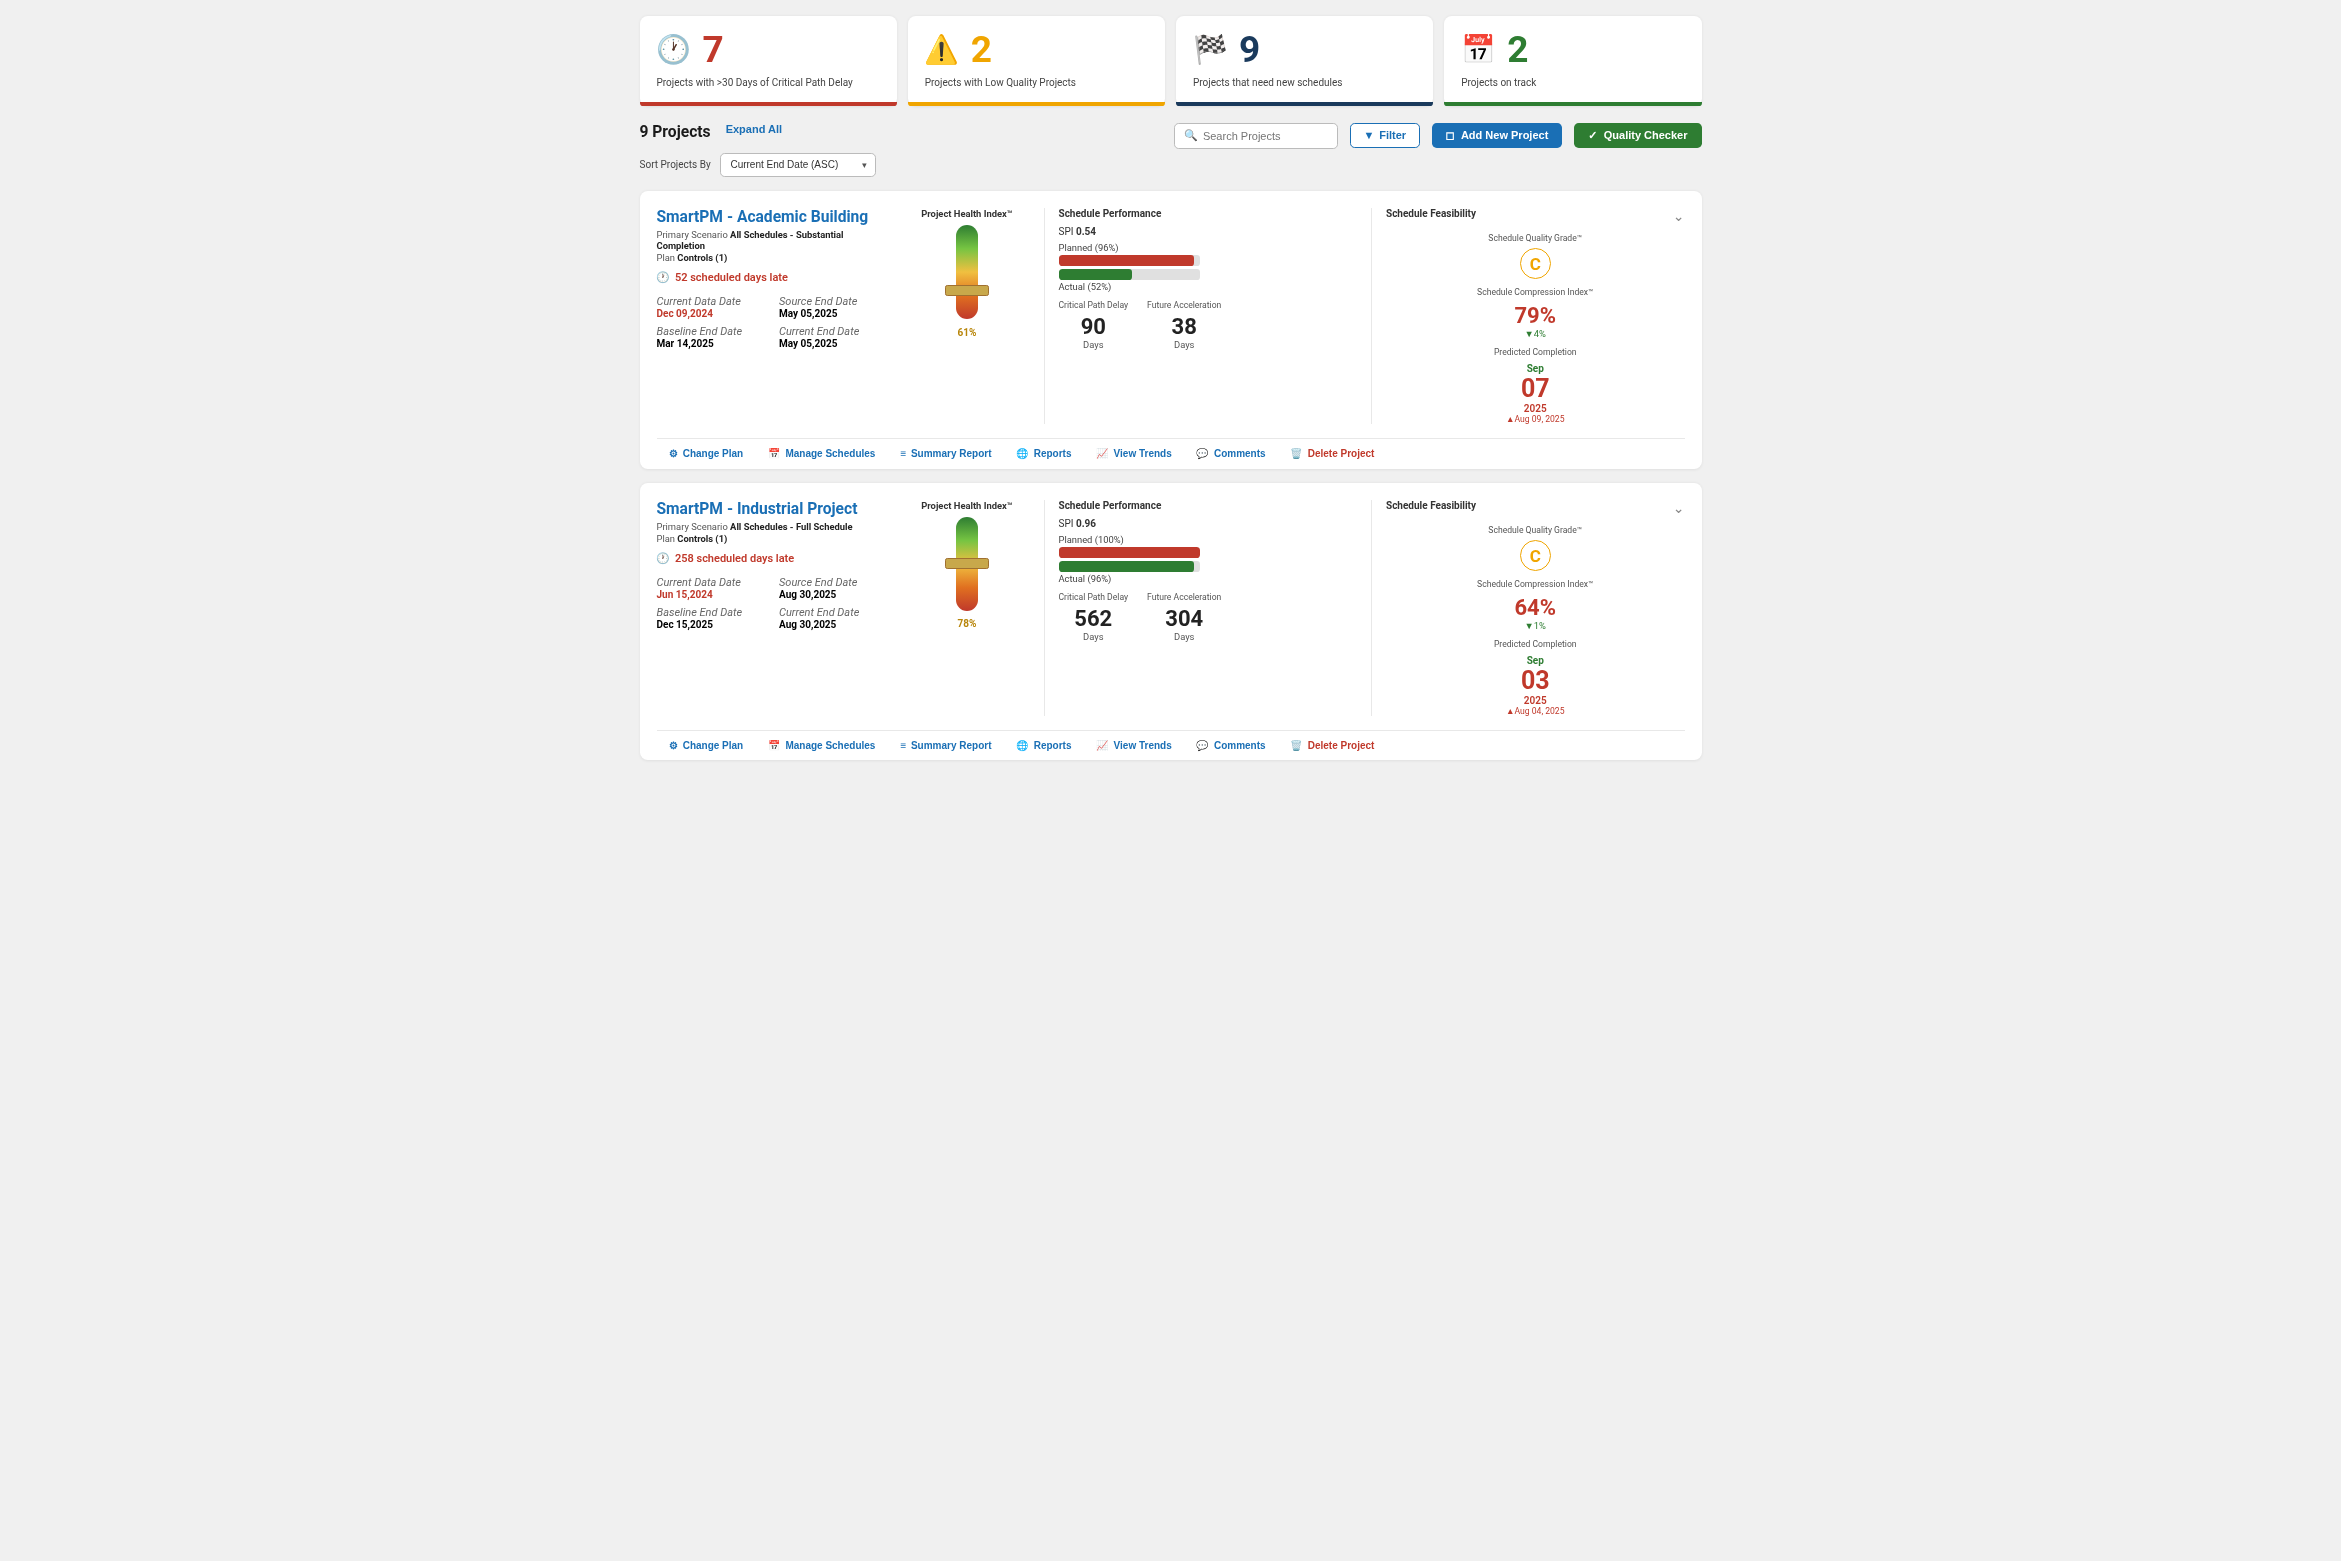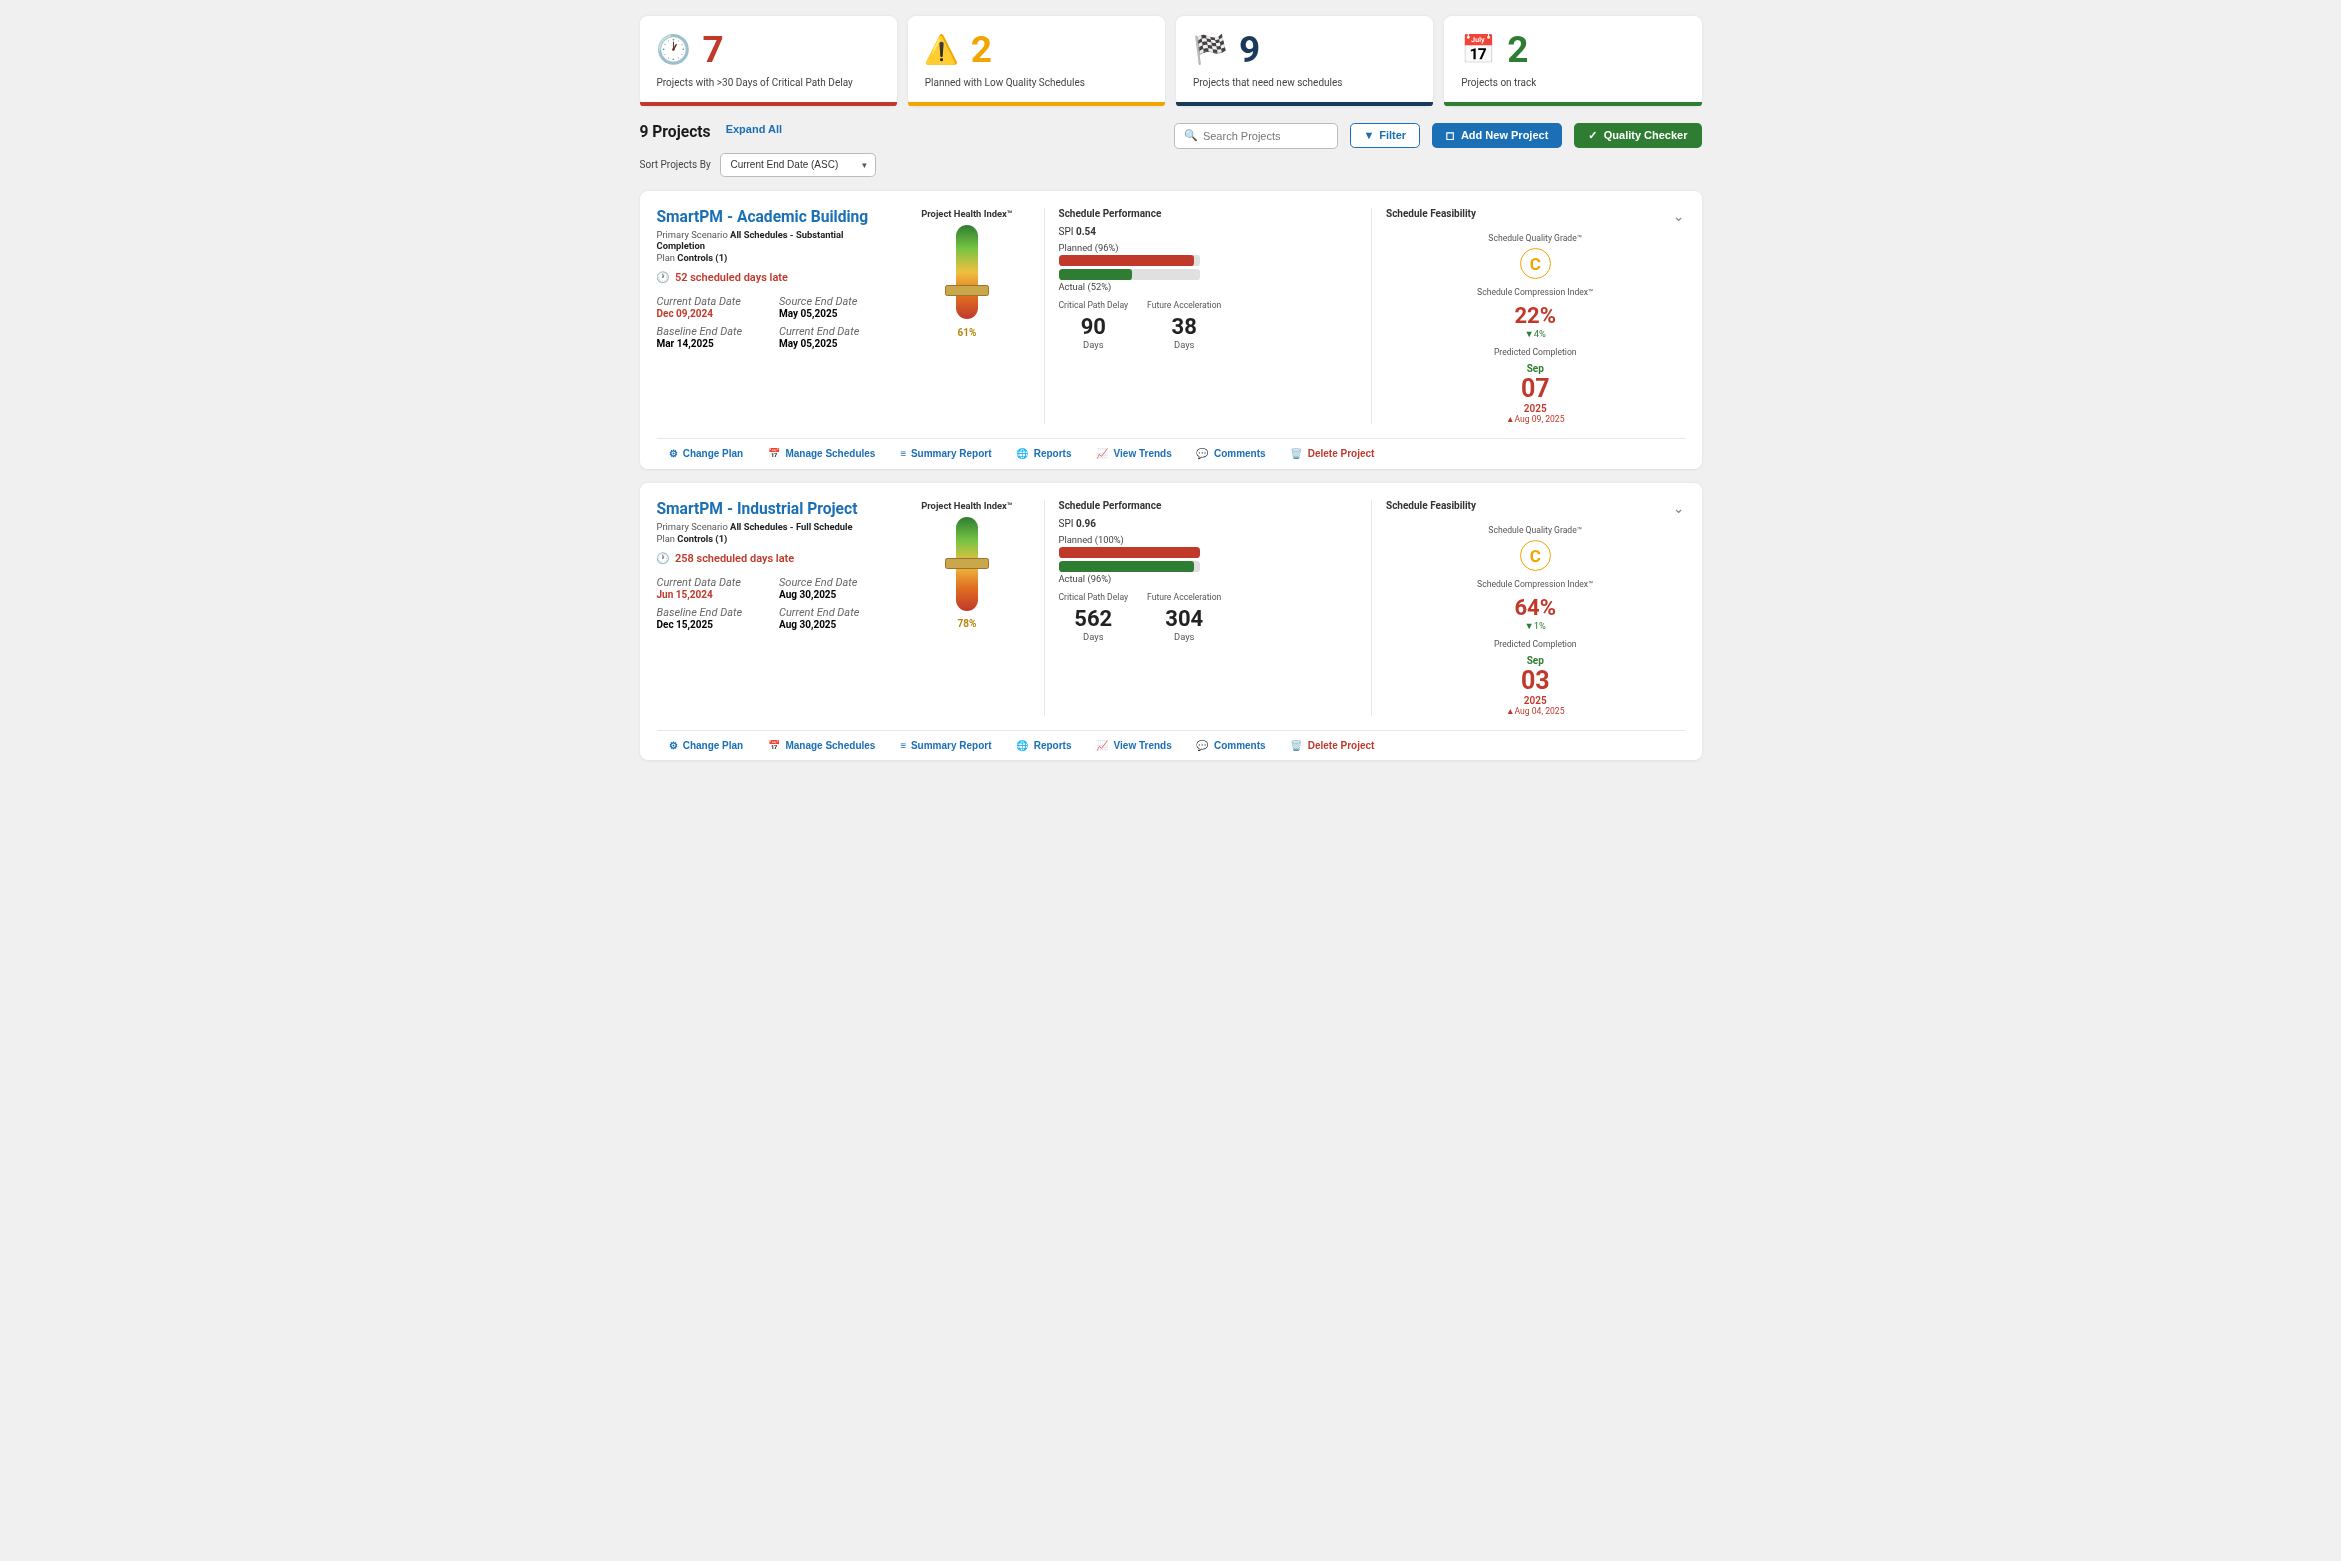--- a/index.html
+++ b/index.html
@@ -416,21 +416,21 @@
         <span class="card-number red">7</span>
       </div>
       <span class="card-label">Projects with &gt;30 Days of Critical Path Delay</span>
     </div>
 
     <div class="summary-card yellow">
       <div class="card-top">
         <span class="card-icon" style="color:#f0a500;">⚠️</span>
         <span class="card-number yellow">2</span>
       </div>
-      <span class="card-label">Planned with Low Quality Schedules</span>
+      <span class="card-label">Projects with Low Quality Projects</span>
     </div>
 
     <div class="summary-card blue">
       <div class="card-top">
         <span class="card-icon" style="color:#1a3a5c;">🏁</span>
         <span class="card-number blue">9</span>
       </div>
       <span class="card-label">Projects that need new schedules</span>
     </div>
 
@@ -557,21 +557,21 @@
             <div class="section-header">Schedule Feasibility</div>
             <span class="chevron-right">⌄</span>
           </div>
           <div class="feasibility-cols">
             <div class="feasibility-col">
               <div class="feasibility-col-label">Schedule Quality Grade™</div>
               <div class="grade-circle">C</div>
             </div>
             <div class="feasibility-col">
               <div class="feasibility-col-label">Schedule Compression Index™</div>
-              <div class="compression-value">22%</div>
+              <div class="compression-value">79%</div>
               <div class="compression-change">▼4%</div>
             </div>
             <div class="feasibility-col">
               <div class="feasibility-col-label">Predicted Completion</div>
               <div class="predicted-date">Sep</div>
               <div class="predicted-date-large">07</div>
               <div class="predicted-year">2025</div>
               <div class="predicted-prev">▲Aug 09, 2025</div>
             </div>
           </div>

